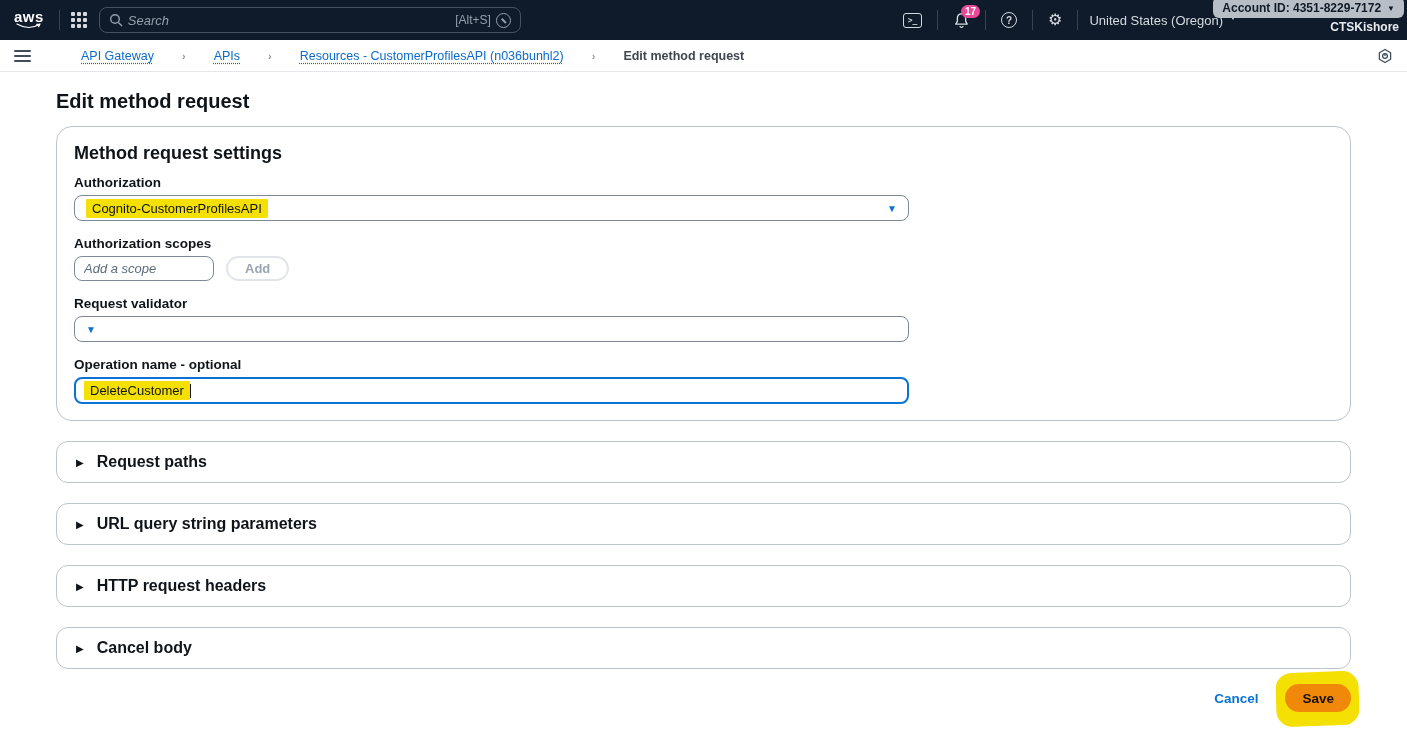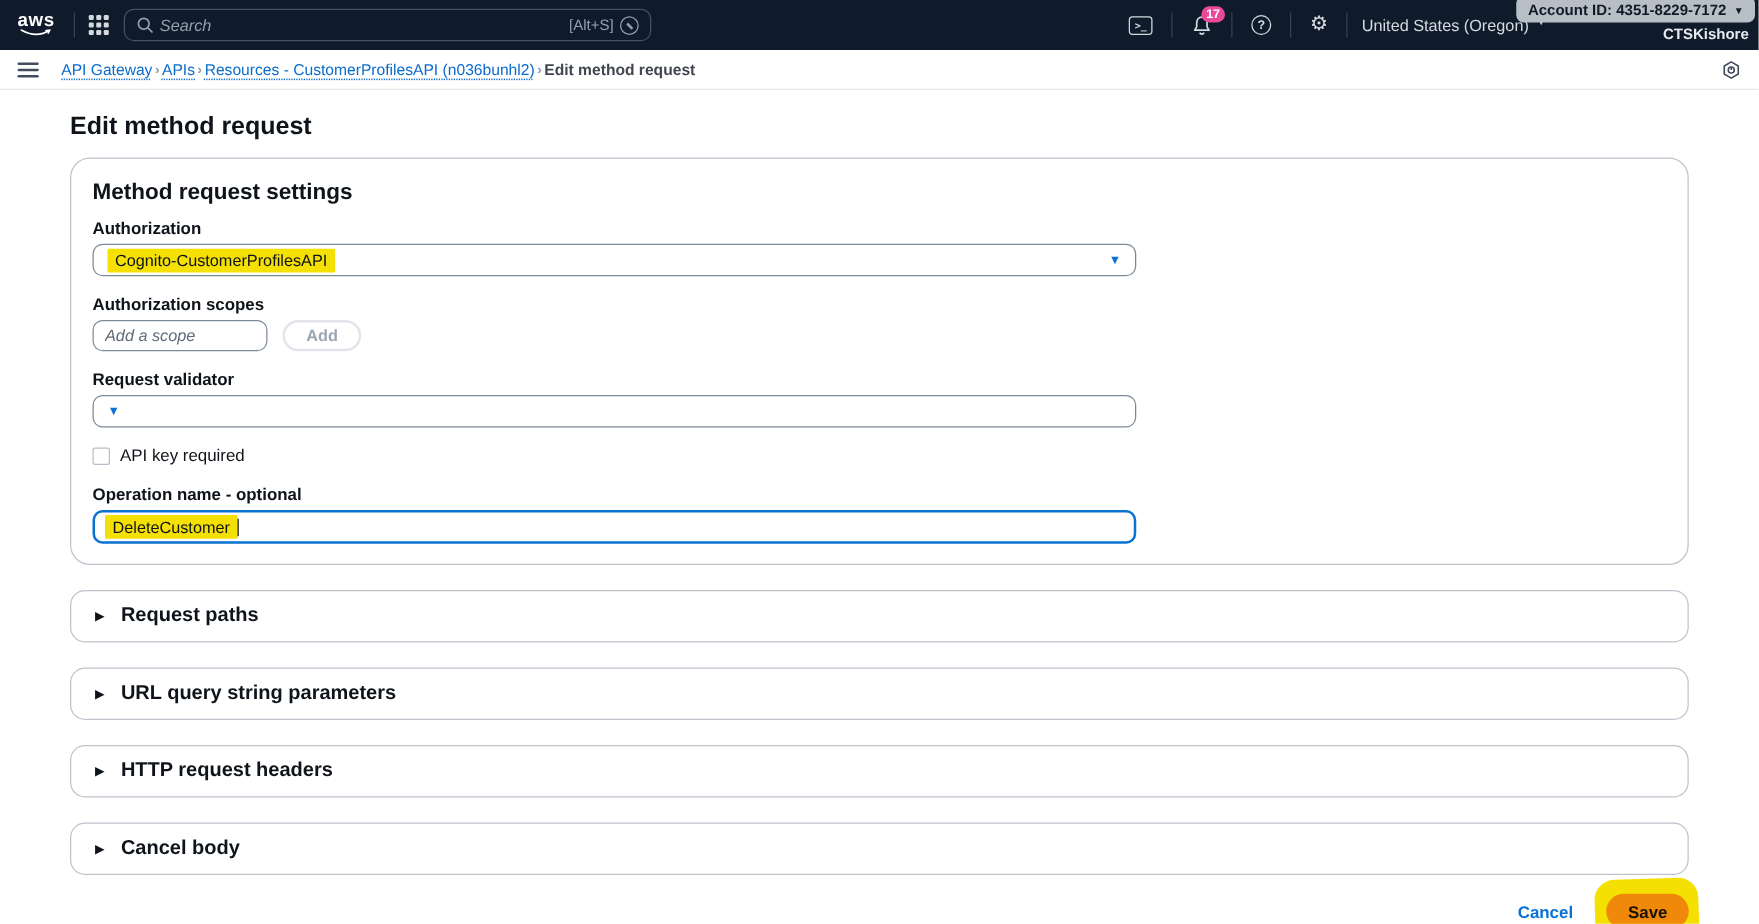--- a/index.html
+++ b/index.html
@@ -48,21 +48,21 @@
     display:flex; align-items:center; gap:6px; cursor:pointer;
   }
   .account-chip .caret-sm { color:#101b28; }
   .account-name { position:absolute; top:20px; right:8px; color:#e7ebf0; font-size:12px; font-weight:bold; }
 
   
   .crumbbar { height:32px; background:#fff; border-bottom:1px solid #e4e7eb;
     display:flex; align-items:center; padding:0 14px; }
   .hamburger { width:17px; display:flex; flex-direction:column; gap:3px; margin-right:18px; cursor:pointer; }
   .hamburger span { height:2px; background:#414d5c; border-radius:1px; }
-  .crumbs { display:flex; align-items:center; gap:2px; font-size:12.5px; }
+  .crumbs { display:flex; align-items:center; gap:28px; font-size:12.5px;margin-left:32px; }
   .crumb-link { color:#0b6bcb; text-decoration:underline; text-decoration-style:dotted;
     text-underline-offset:3px; cursor:pointer; }
   .crumb-sep { color:#8d99a8; font-size:11px; font-weight:bold; }
   .crumb-current { color:#424650; font-weight:bold; }
   .hex-icon { margin-left:auto; cursor:pointer; display:flex; }
 
   
   .main { padding:0 56px; }
   .page-title { font-size:20px; font-weight:bold; margin:18px 0 13px; color:#0f141a; }
 
@@ -218,24 +218,20 @@
       </div>
     </div>
 
     <div class="field">
       <div class="field-label">Request validator</div>
       <div class="select-box">
         <span class="select-caret">▼</span>
       </div>
     </div>
 
-    <div class="check-row">
-      <span class="checkbox"></span>
-      <span>API key required</span>
-    </div>
 
     <div>
       <div class="field-label">Operation name - optional</div>
       <div class="text-input-focused">
         <span class="hl">DeleteCustomer</span>
         <span class="text-cursor"></span>
       </div>
     </div>
   </div>
 

